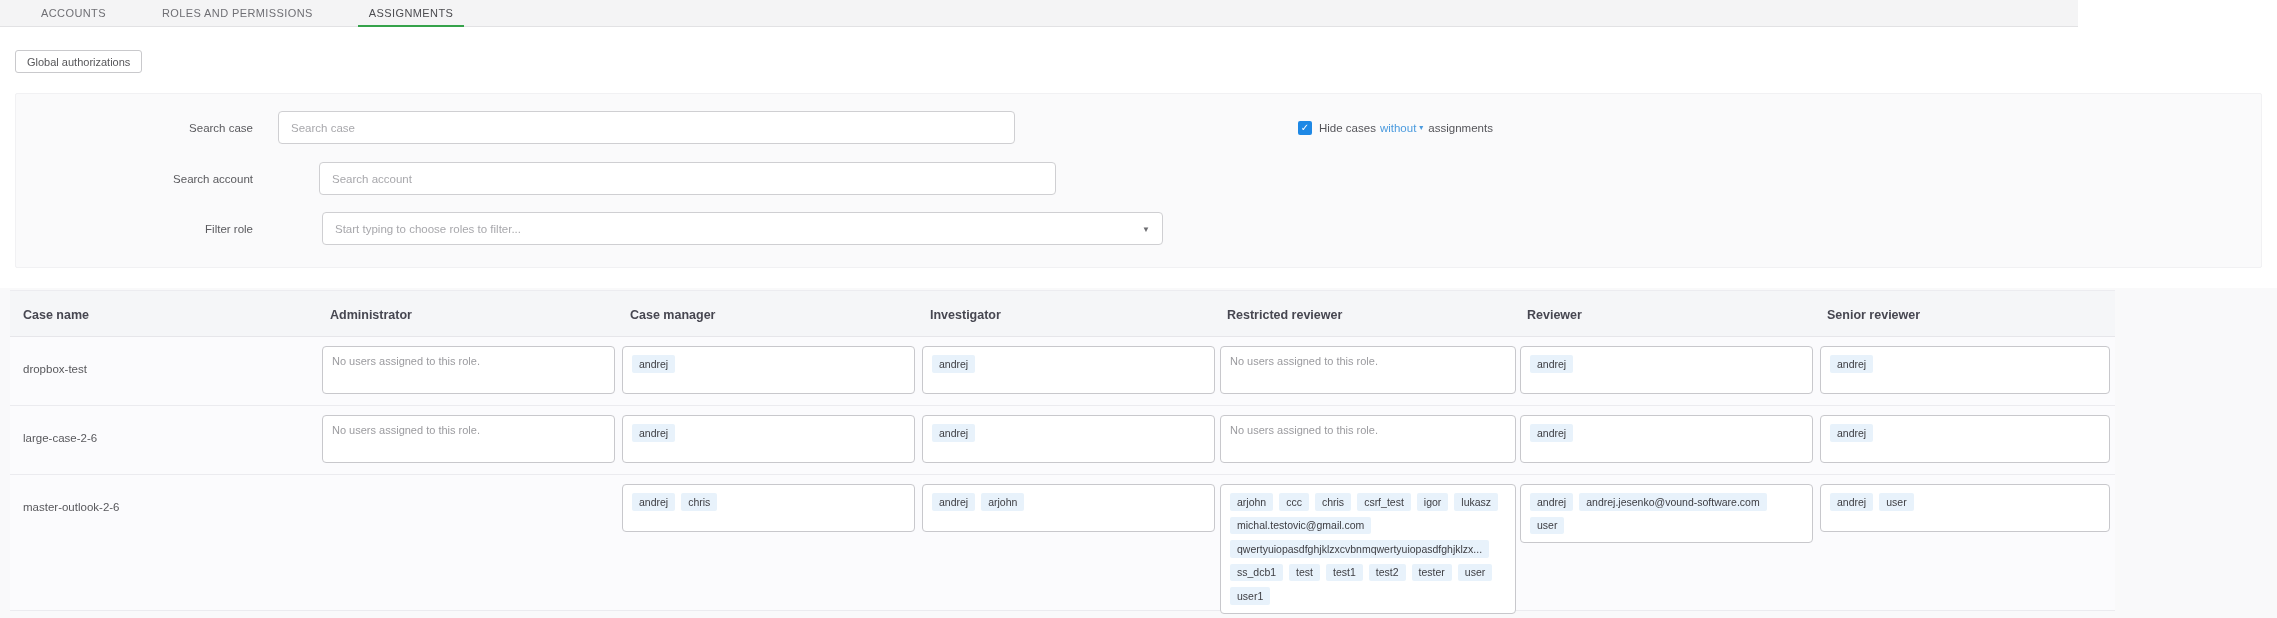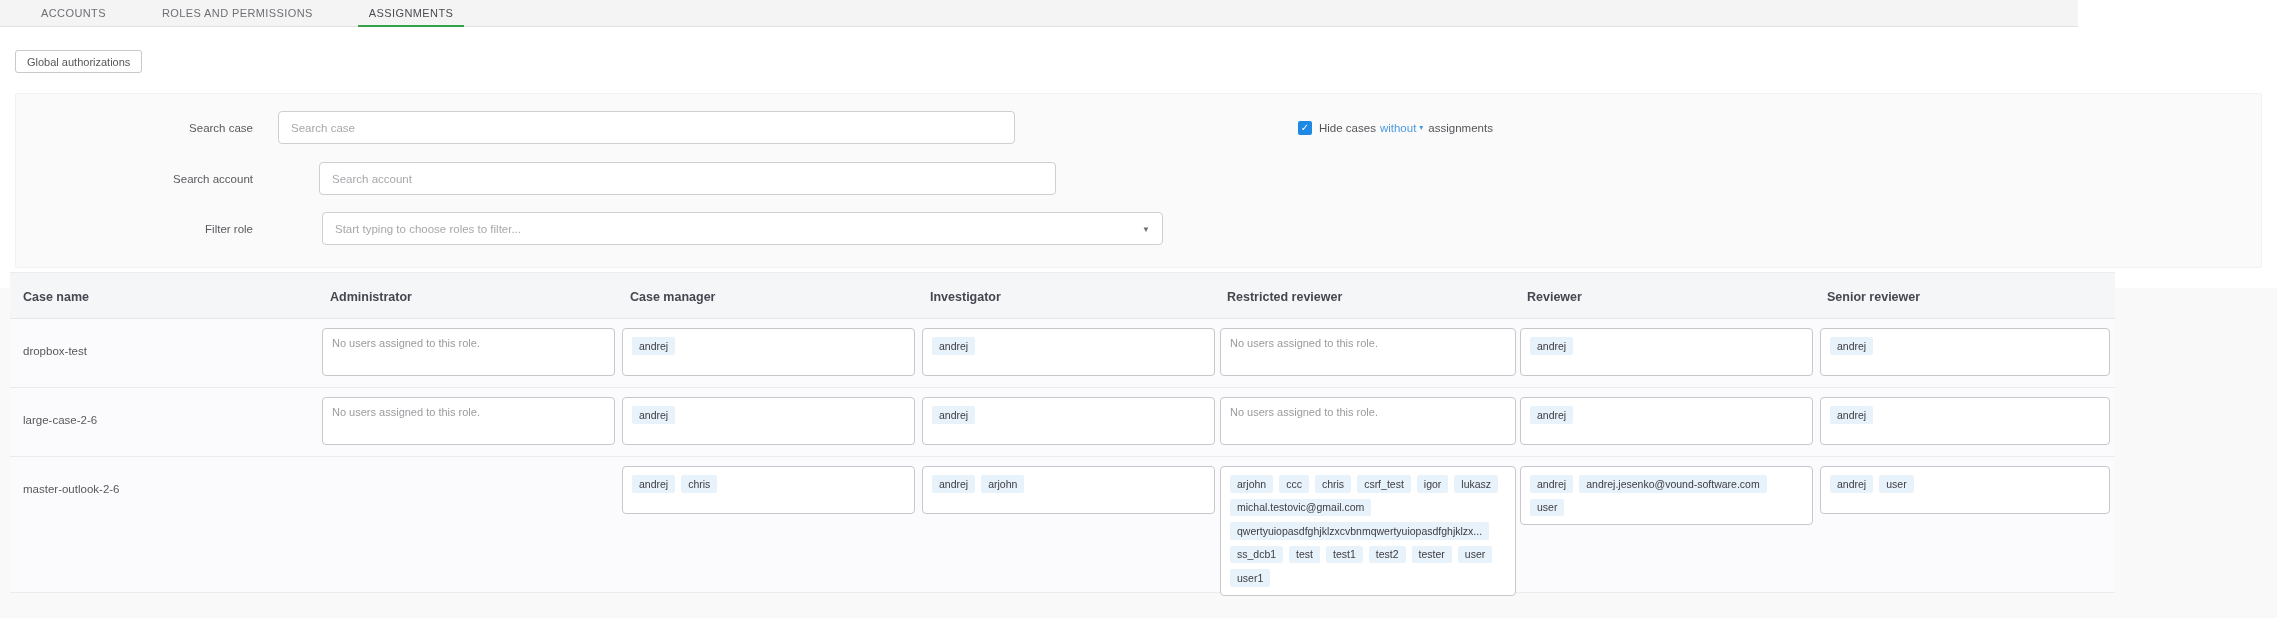--- a/index.html
+++ b/index.html
@@ -41,21 +41,21 @@
   .checkbox { width:14px; height:14px; background:#1e88e5; border-radius:2px;
               display:flex; align-items:center; justify-content:center;
               margin-right:7px; cursor:pointer; }
   .checkbox .check { color:#fff; font-size:10px; line-height:1; }
   .mode-link { color:#4a9ade; margin:0 3px 0 4px; cursor:pointer; }
   .mode-caret { color:#4a9ade; font-size:8px; margin-right:5px; cursor:pointer; }
 
   
   .lower-bg { position:absolute; left:0; top:288px; width:2277px; height:330px;
               background:#f9f9fa; }
-  .table { position:absolute; left:10px; top:272px; width:2105px; }
+  .table { position:absolute; left:10px; top:290px; width:2105px; }
   .thead { position:relative; height:47px; background:#f5f6f8;
            border-top:1px solid #ececf0; border-bottom:1px solid #e6e6ea; }
   .hcell { position:absolute; top:0; height:47px; display:flex; align-items:center;
            font-size:12.5px; font-weight:700; color:#474751; }
   .col-0{left:13px;} .col-1{left:320px;} .col-2{left:620px;} .col-3{left:920px;}
   .col-4{left:1217px;} .col-5{left:1517px;} .col-6{left:1817px;}
 
   .trow { position:relative; background:#fbfbfd; border-bottom:1px solid #ebebef; }
   .trow-0, .trow-1 { height:69px; }
   .trow-2 { height:136px; }

